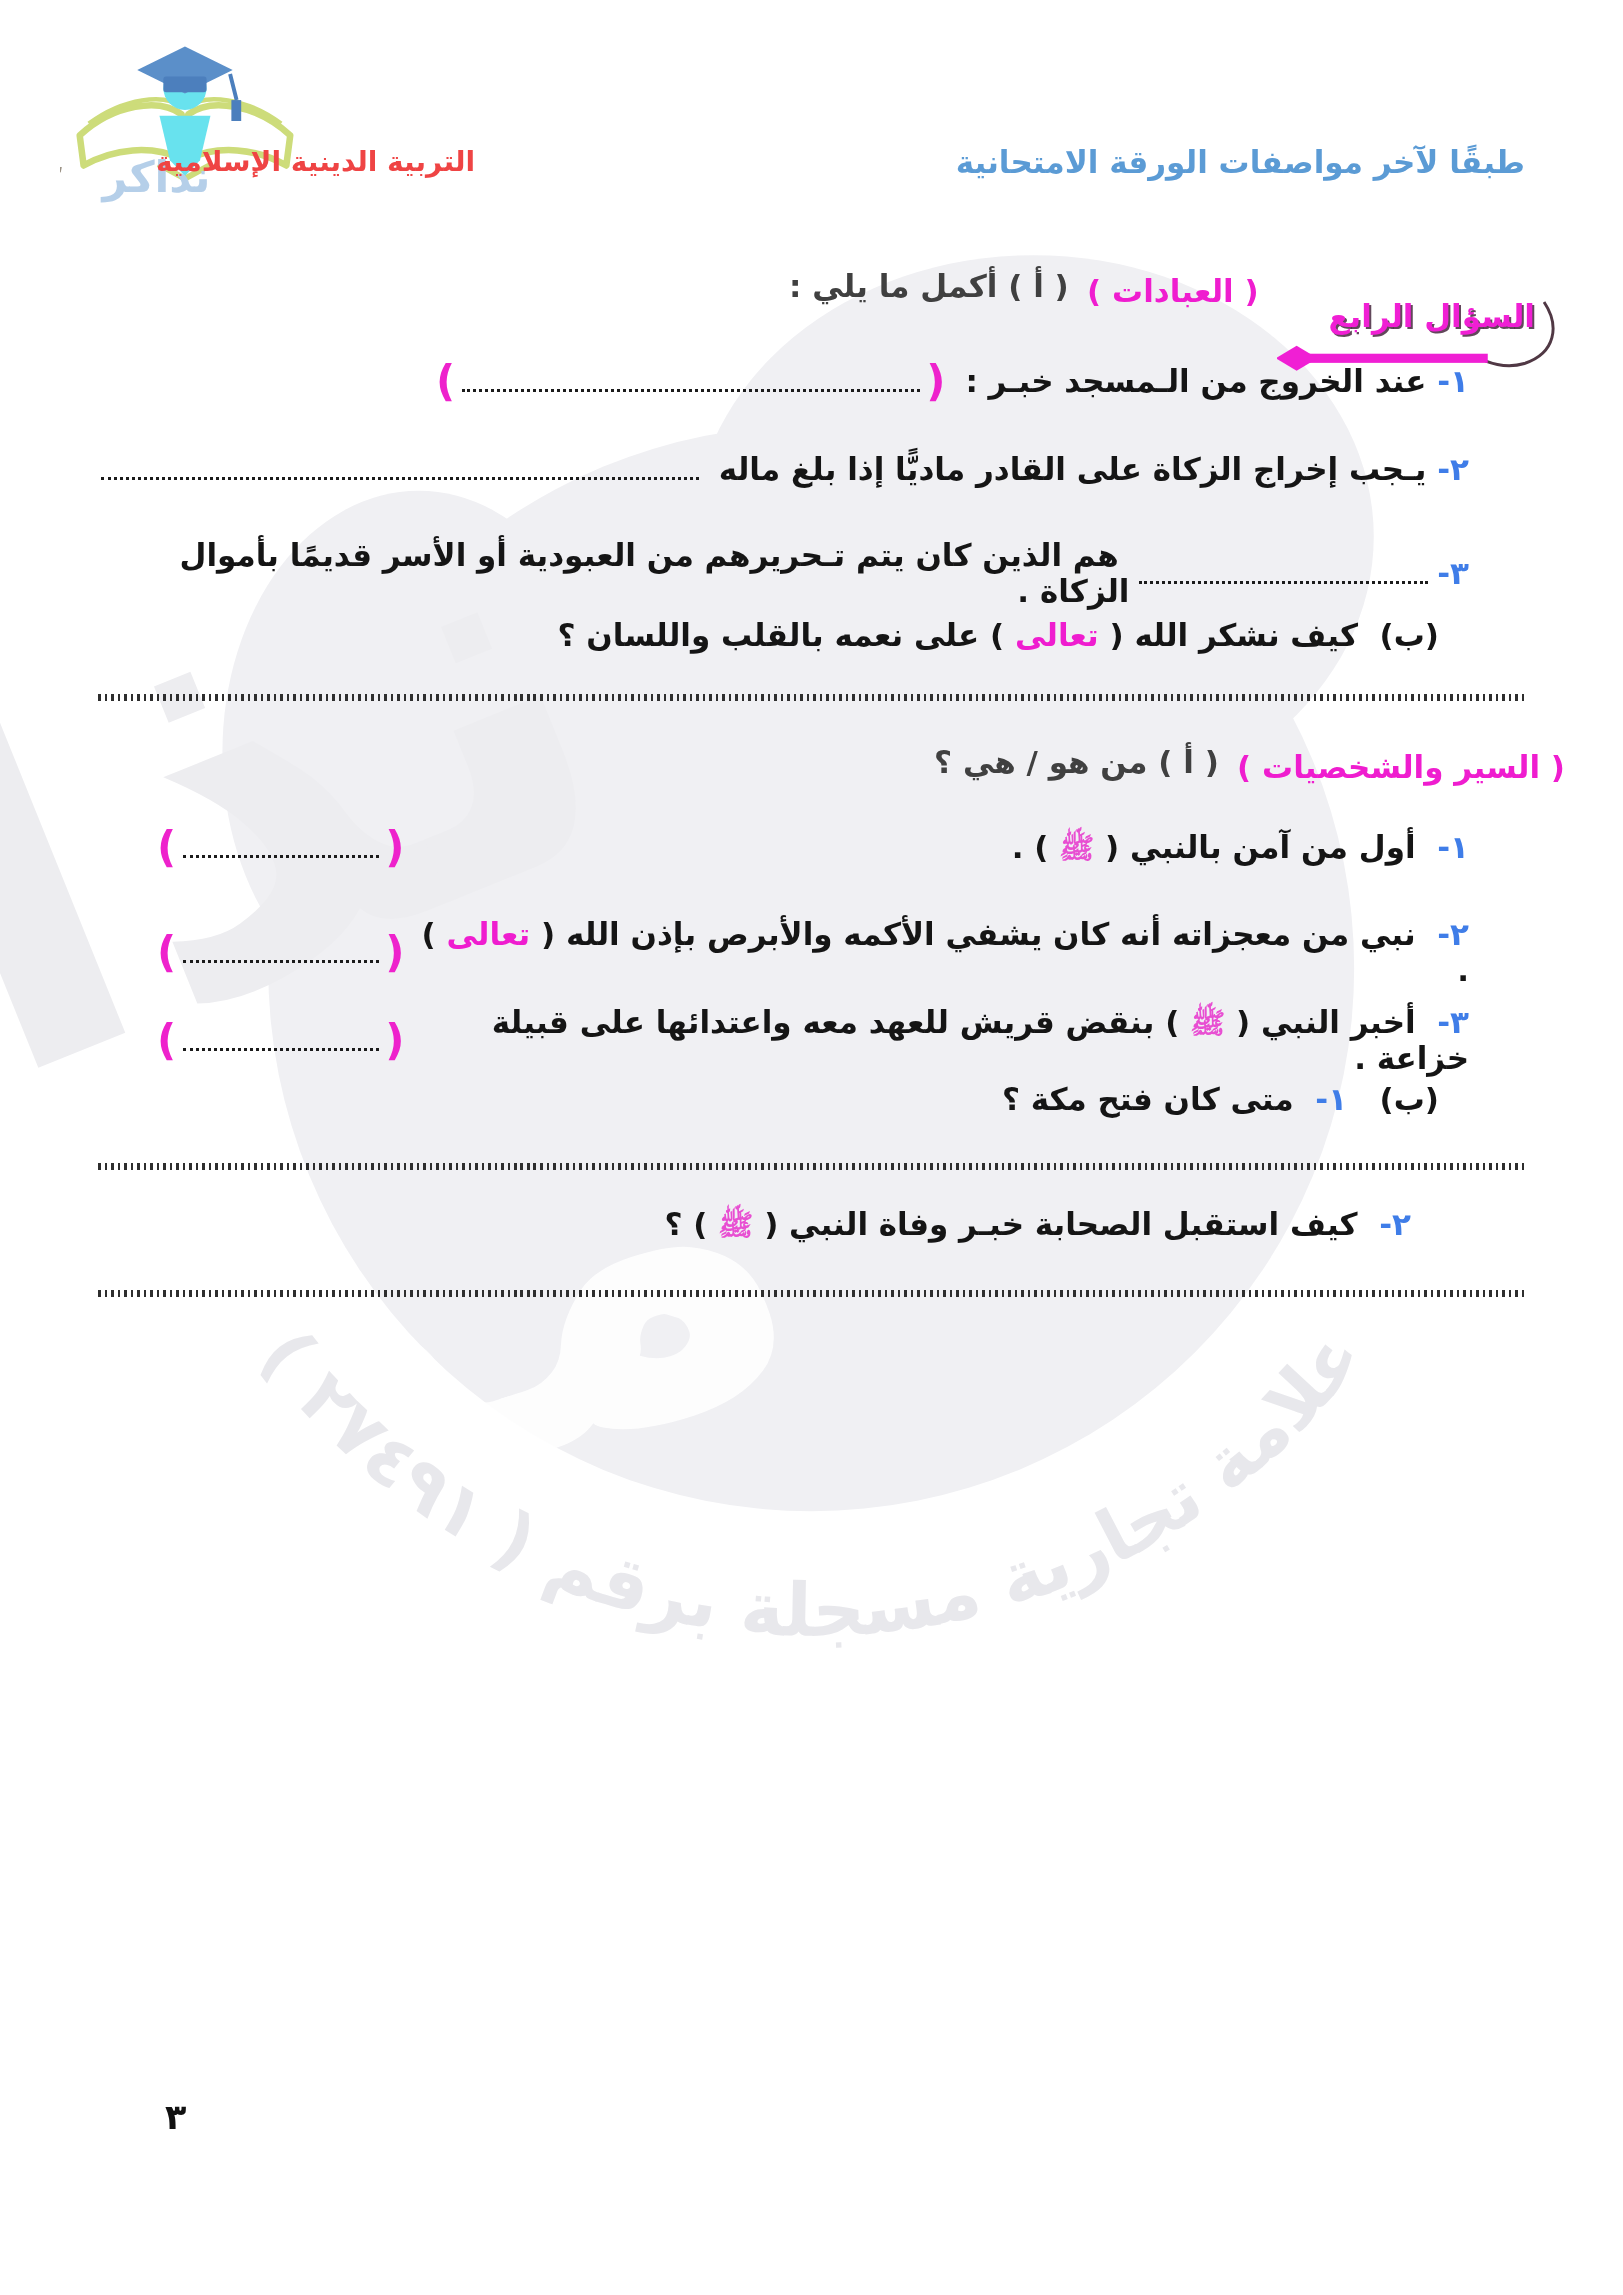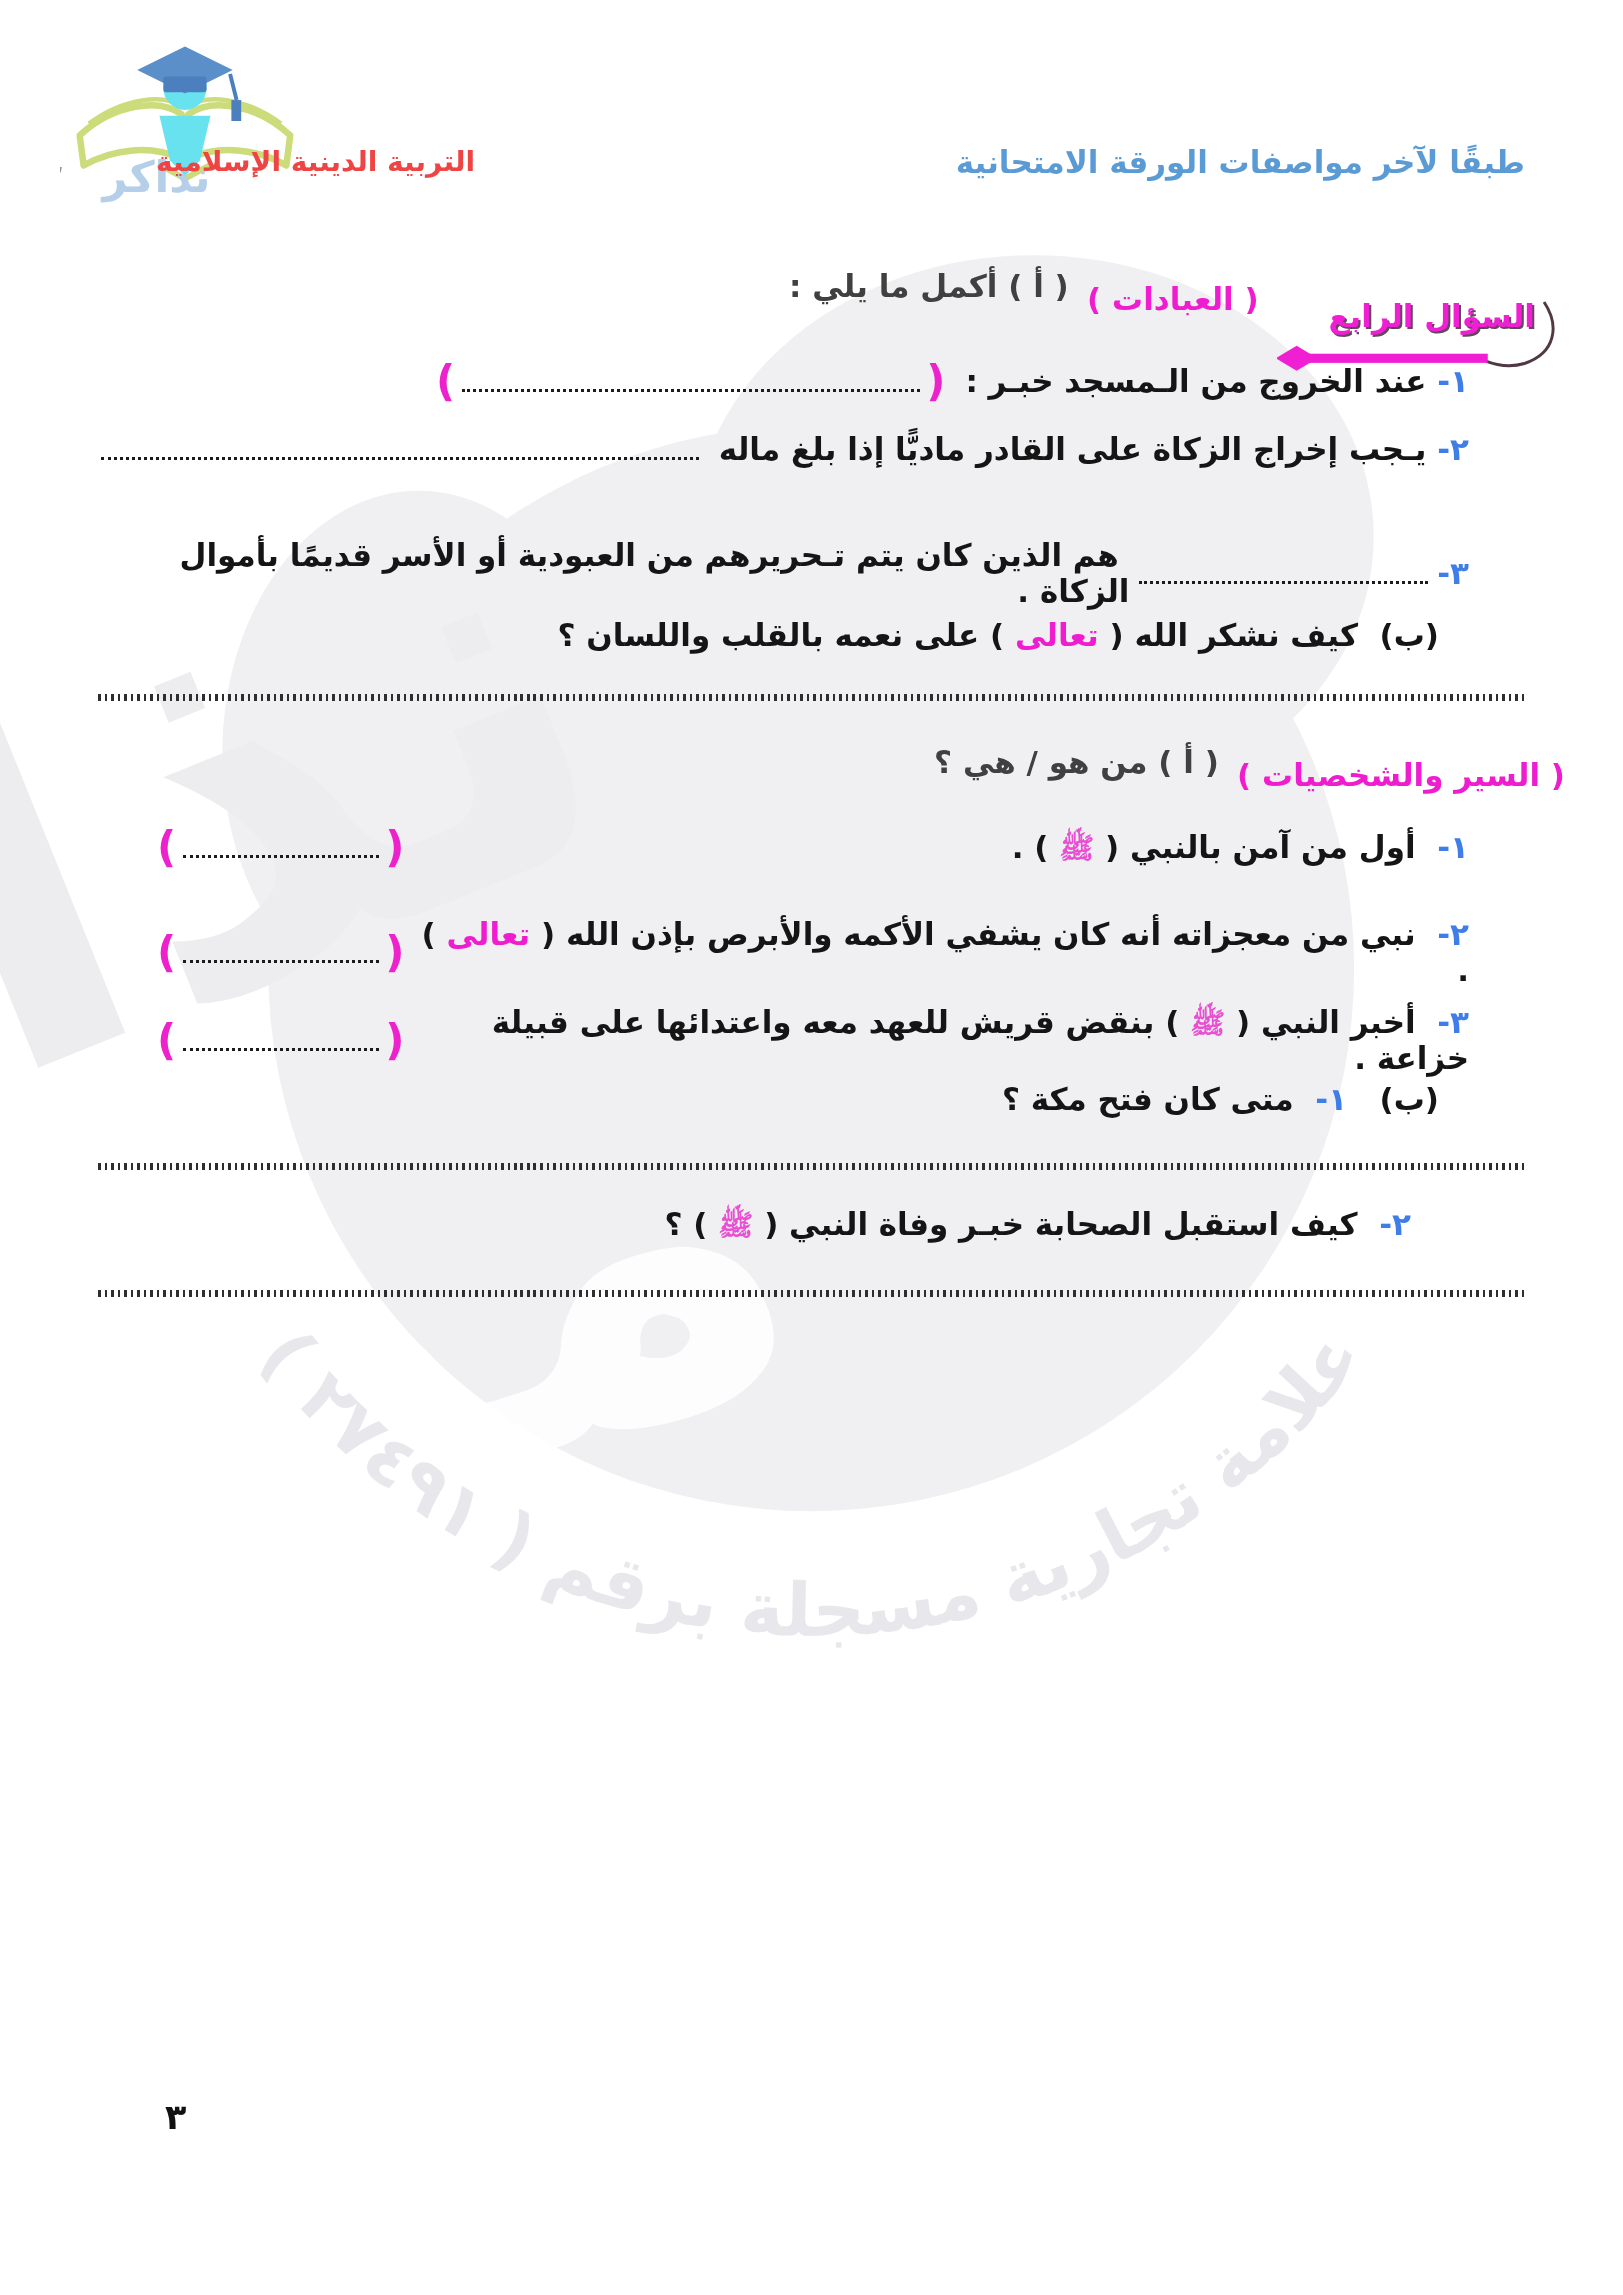--- a/index.html
+++ b/index.html
@@ -36,21 +36,21 @@
     font-size:31px;font-weight:bold;color:#151515;
     direction:rtl;line-height:1.15;
   }
   .row .itext span{white-space:pre-wrap;}
   .num{color:#3f7de8;font-weight:bold;}
   .hl{color:#ef1dcf;}
   .sym{color:#e84fd2;font-size:29px;}
 
   
   .q-header{right:58px;left:98px;align-items:flex-start;gap:18.3px;}
-  .q-header .topic{color:#ef1dcf;margin-top:22px;white-space:pre-wrap;}
+  .q-header .topic{color:#ef1dcf;margin-top:14px;white-space:pre-wrap;}
   .q-header .part-label{color:#404040;margin-top:9.2px;white-space:pre-wrap;}
 
   .badge{position:relative;width:288px;height:80px;flex:0 0 auto;margin-top:38px;}
   .badge svg{position:absolute;inset:0;}
   .badge-text{
     position:absolute;top:1.3px;right:30px;z-index:1;
     color:#f01fd4;font-size:31px;font-weight:bold;white-space:nowrap;
     text-shadow:2px 2px 0 rgba(70,40,62,.85);
   }
 
@@ -146,21 +146,21 @@
         <span class="num">١-</span>
         <span>عند الخروج من الـمسجد خبـر : </span>
       </span>
       <span class="ans">
         <span class="paren">(</span>
         <span class="dots w700"></span>
         <span class="paren">)</span>
       </span>
     </div>
 
-    <div class="row" style="top:432px">
+    <div class="row" style="top:452px">
       <span class="itext">
         <span class="num">٢-</span>
         <span>يـجب إخراج الزكاة على القادر ماديًّا إذا بلغ ماله </span>
       </span>
       <span class="dots-grow"></span>
     </div>
 
     <div class="row" style="top:538px">
       <span class="num">٣-</span>
       <span class="dots w460"></span>

